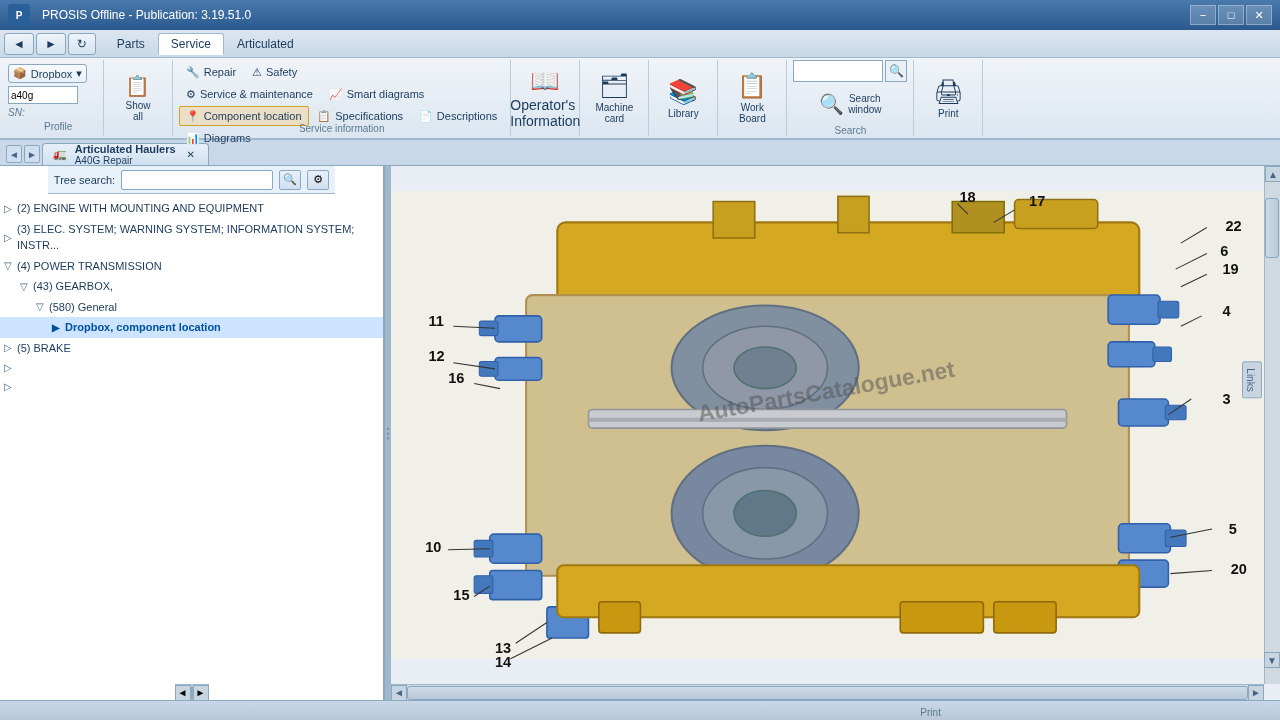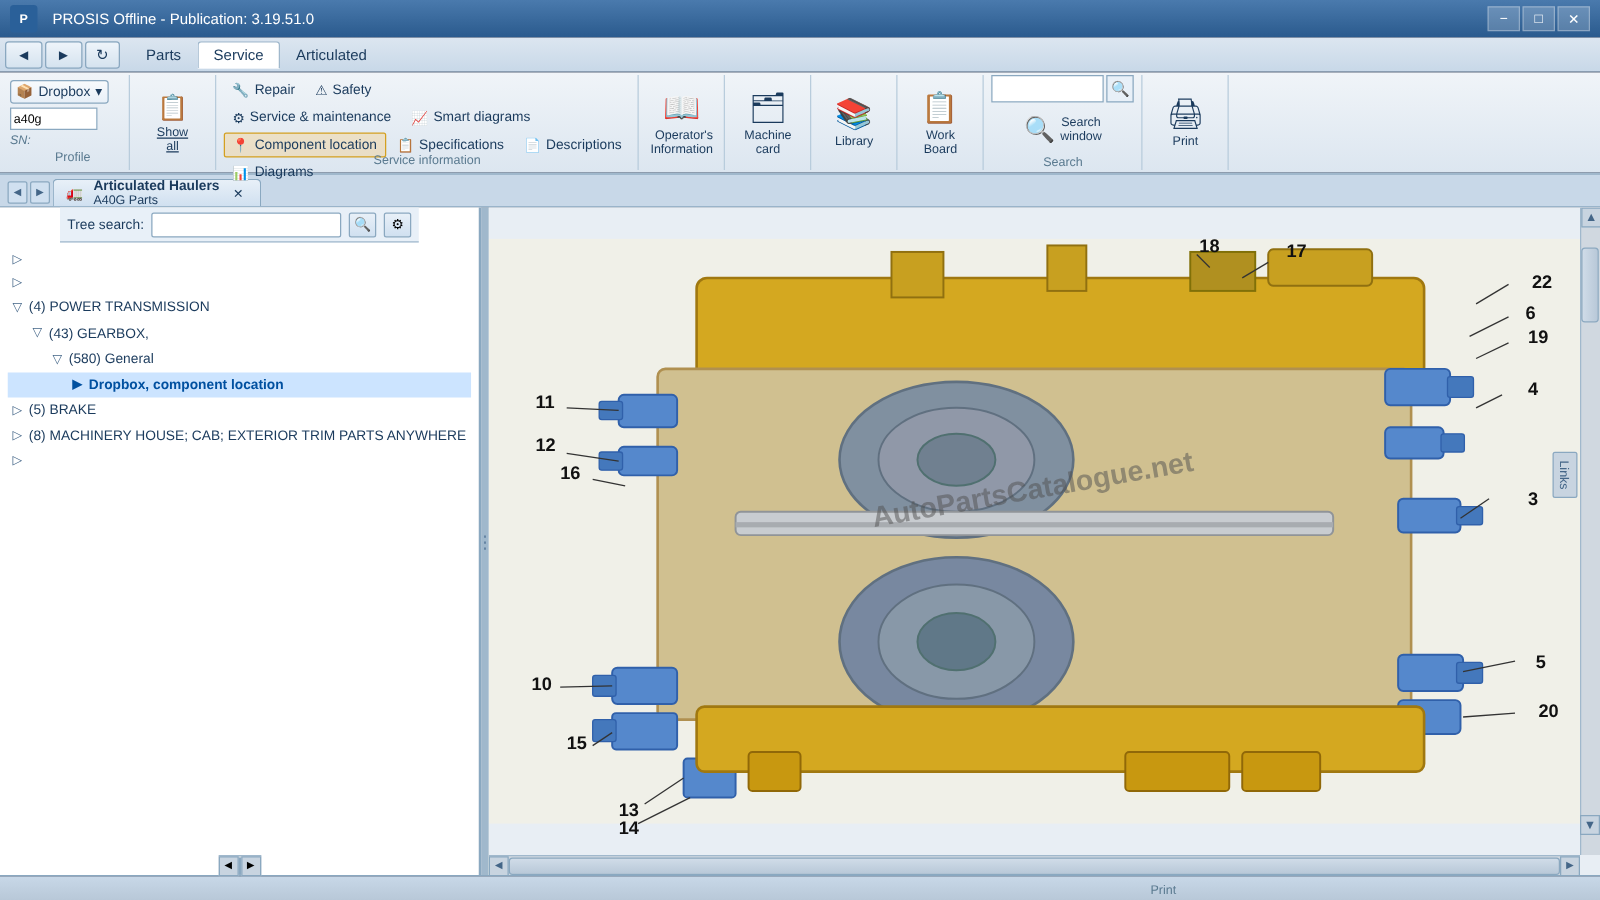--- a/index.html
+++ b/index.html
@@ -408,21 +408,21 @@
     </div>
     <div style="display:flex;align-items:center;gap:2px;">
       <span style="font-size:10px;color:#5a7a90;font-style:italic;">SN:</span>
     </div>
     <div style="font-size:10px;color:#5a7a90;margin-top:auto;padding-left:36px;">Profile</div>
   </div>
 
   <div class="ribbon-group">
     <div class="ribbon-btn-large">
       <span style="font-size:20px;color:#226644;">📋</span>
-      <span style="font-size:10px;text-decoration:underline;">Show<br>all</span>
+      <span style="font-size:10px;">Show<br>all</span>
     </div>
   </div>
 
   <div class="ribbon-group" style="flex-direction:column;align-items:flex-start;padding:2px 6px;position:relative;">
     <div style="display:flex;gap:2px;align-items:center;">
       <div class="ribbon-btn-small">
         <span>🔧</span>
         <span>Repair</span>
       </div>
       <div class="ribbon-btn-small">
@@ -459,21 +459,21 @@
         <span>📊</span>
         <span>Diagrams</span>
       </div>
     </div>
     <div style="font-size:10px;color:#5a7a90;position:absolute;bottom:2px;left:50%;transform:translateX(-50%);">Service information</div>
   </div>
 
   <div class="ribbon-group">
     <div class="ribbon-btn-large">
       <span style="font-size:24px;">📖</span>
-      <span style="font-size:10px;text-align:right;">Operator's<br>Information</span>
+      <span style="font-size:14px;text-align:left;">Operator's<br>Information</span>
     </div>
   </div>
 
   <div class="ribbon-group">
     <div class="ribbon-btn-large">
       <span style="font-size:24px;">🗂</span>
       <span style="font-size:10px;text-align:center;">Machine<br>card</span>
     </div>
   </div>
 
@@ -514,43 +514,45 @@
 
 <div class="doc-tab-bar">
   <div class="nav-arrows">
     <div class="nav-arrow">◄</div>
     <div class="nav-arrow">►</div>
   </div>
   <div class="doc-tab">
     <span>🚛</span>
     <div>
       <div style="font-size:11px;font-weight:bold;">Articulated Haulers</div>
-      <div style="font-size:10px;">A40G Parts</div>
+      <div style="font-size:10px;">A40G Repair</div>
     </div>
     <span class="doc-tab-close">✕</span>
   </div>
 </div>
 
 <div class="main-area">
 
   <div class="tree-panel">
     <div class="tree-search-bar">
       <span>Tree search:</span>
       <input class="tree-search-input" type="text" style="">
       <button class="tree-search-btn">🔍</button>
       <button class="tree-search-btn">⚙</button>
     </div>
     <div class="tree-content">
 
       <div class="tree-item level-0">
         <span class="expand-icon">▷</span>
+        <span>(2) ENGINE WITH MOUNTING AND EQUIPMENT</span>
       </div>
 
       <div class="tree-item level-0">
         <span class="expand-icon">▷</span>
+        <span>(3) ELEC. SYSTEM; WARNING SYSTEM; INFORMATION  SYSTEM; INSTR...</span>
       </div>
 
       <div class="tree-item level-0">
         <span class="expand-icon">▽</span>
         <span>(4) POWER TRANSMISSION</span>
       </div>
 
       <div class="tree-item level-1">
         <span class="expand-icon">▽</span>
         <span>(43) GEARBOX,</span>
@@ -565,21 +567,20 @@
         <span class="expand-icon">▶</span>
         <span style="font-weight:bold;color:#0050a0;">Dropbox, component location</span>
       </div>
 
       <div class="tree-item level-0">
         <span class="expand-icon">▷</span>
         <span>(5) BRAKE</span>
       </div>
       <div class="tree-item level-0">
         <span class="expand-icon">▷</span>
-        <span>(8) MACHINERY HOUSE; CAB; EXTERIOR TRIM PARTS  ANYWHERE</span>
       </div>
       <div class="tree-item level-0">
         <span class="expand-icon">▷</span>
       </div>
     </div>
 
     <div style="height:16px;background:#d0d8e0;border-top:1px solid #a0b8cc;display:flex;align-items:center;position:relative;">
       <div style="width:16px;height:16px;background:#c8d4e0;border:1px solid #8aa8c0;display:flex;align-items:center;justify-content:center;font-size:10px;cursor:pointer;">◄</div>
       <div style="flex:1;height:14px;background:linear-gradient(to bottom,#d0dce8,#b8c8d8);border:1px solid #8aa8c0;border-radius:3px;"></div>
       <div style="width:16px;height:16px;background:#c8d4e0;border:1px solid #8aa8c0;display:flex;align-items:center;justify-content:center;font-size:10px;cursor:pointer;">►</div>

